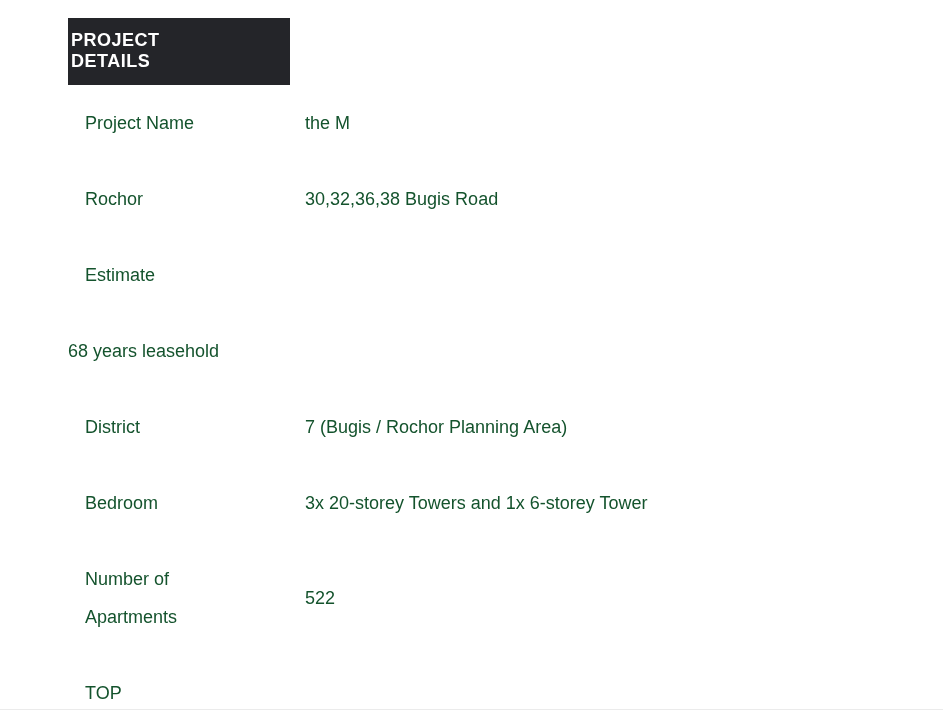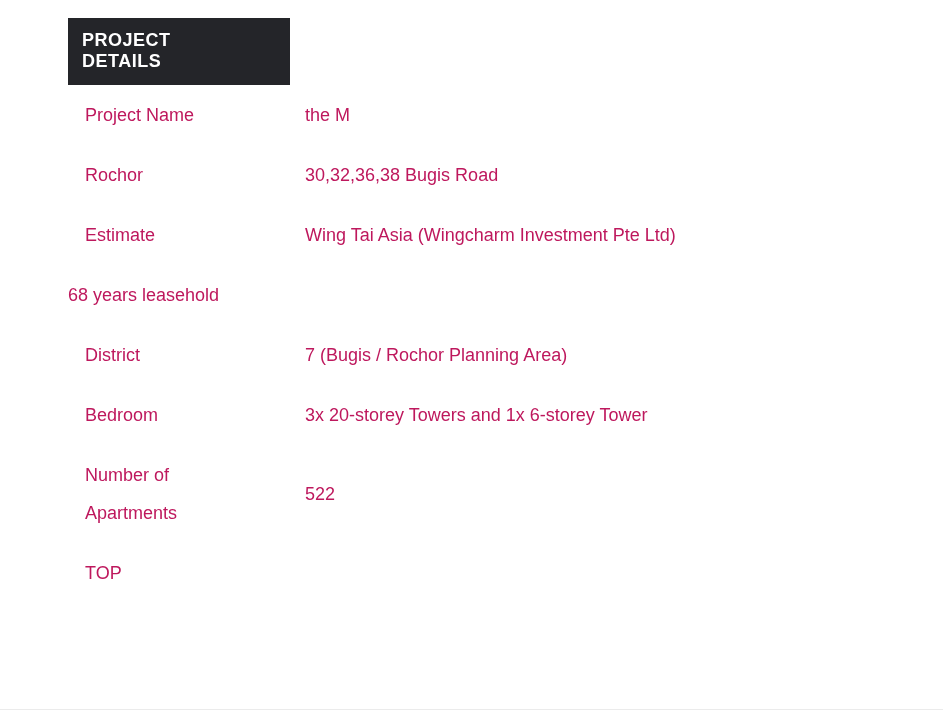--- a/index.html
+++ b/index.html
@@ -15,42 +15,42 @@
     position: absolute;
     left: 68px;
     top: 18px;
     width: 807px;
   }
   .header-block {
     width: 222px;
     min-height: 67px;
     box-sizing: border-box;
     background: #242529;
-    padding: 12px 17px 10px 14px;
+    padding: 12px 17px 10px 3px;
   }
   .header-title {
     display: inline-block;
     width: 125px;
     color: #ffffff;
     font-size: 18px;
     font-weight: bold;
     line-height: 21px;
     letter-spacing: 0.5px;
   }
   .rows { width: 807px; }
   .row {
     display: grid;
     grid-template-columns: 237px 570px;
     align-items: center;
   }
   .cell {
     font-size: 18px;
     line-height: 38px;
-    color: #be185d;
-    padding: 11px 0;
+    color: #14532d;
+    padding: 19px 0;
     box-sizing: border-box;
   }
   .cell.label {
     padding-left: 17px;
     padding-right: 60px; 
   }
   .bottom-divider {
     position: absolute;
     left: 0;
     right: 0;
@@ -73,21 +73,20 @@
     <div class="cell value">the M</div>
   </div>
 
   <div class="row">
     <div class="cell label">Rochor</div>
     <div class="cell value">30,32,36,38 Bugis Road</div>
   </div>
 
   <div class="row">
     <div class="cell label">Estimate</div>
-    <div class="cell value">Wing Tai Asia (Wingcharm Investment Pte Ltd)</div>
   </div>
 
   <div class="row">
     <div class="cell value">68 years leasehold</div>
   </div>
 
   <div class="row">
     <div class="cell label">District</div>
     <div class="cell value">7 (Bugis / Rochor Planning Area)</div>
   </div>

